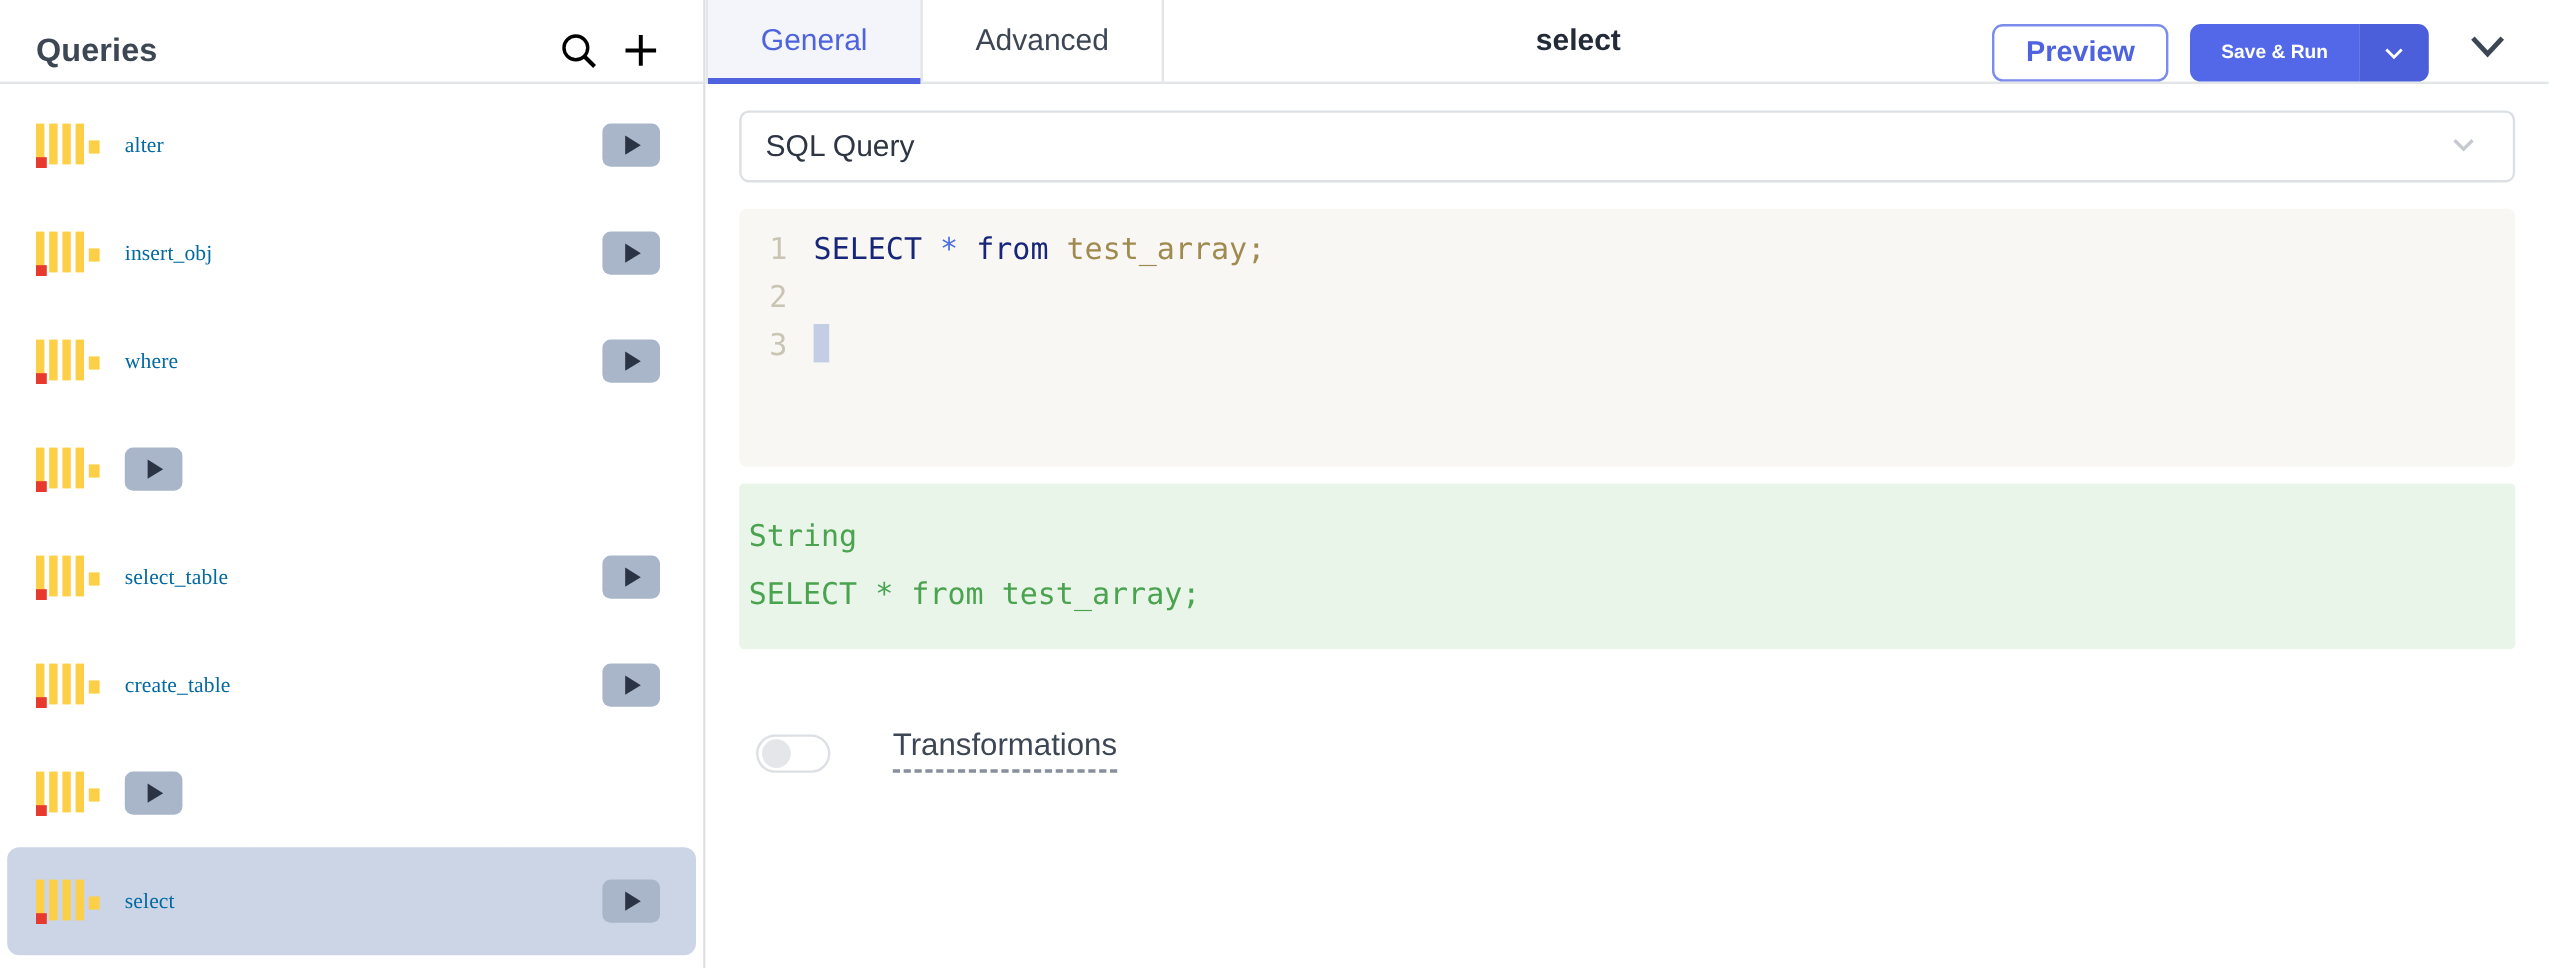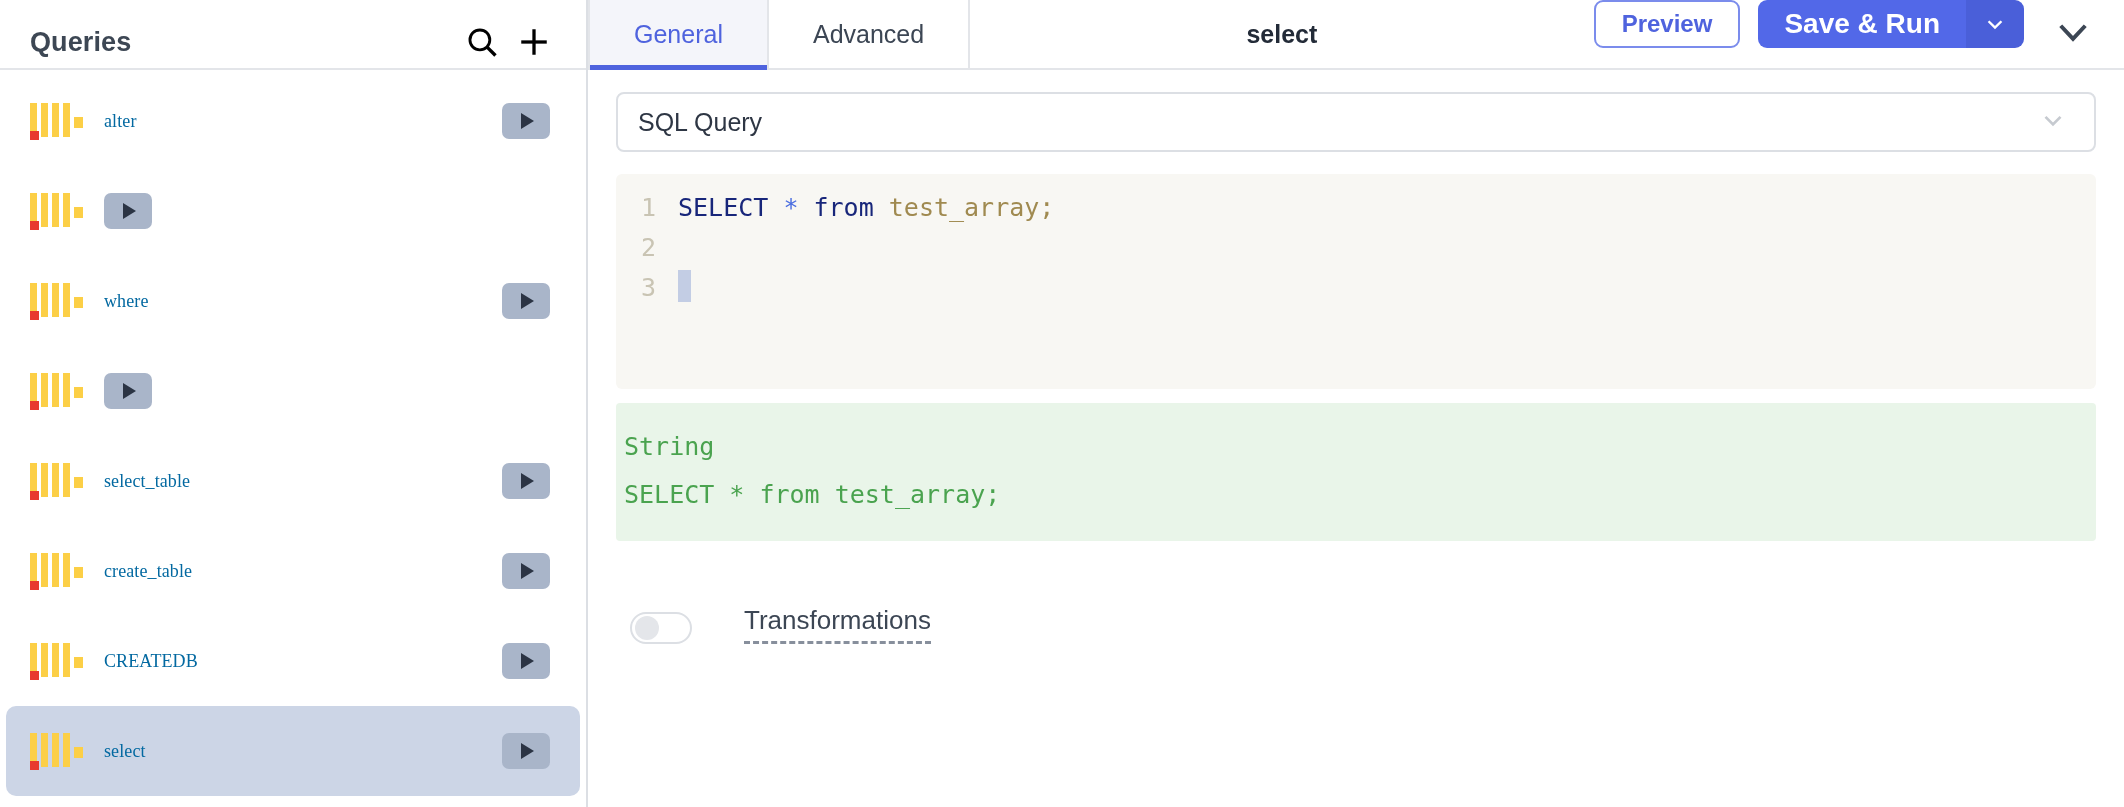--- a/index.html
+++ b/index.html
@@ -117,38 +117,38 @@
     content: ""; position: absolute;
     left: 0; right: 0; bottom: -2px; height: 5px;
     background: #4f63de;
   }
   .header-title {
     flex: 1;
     display: flex; align-items: center; justify-content: center;
     font-size: 25px; font-weight: 700; color: #232b38;
   }
   .header-actions {
-    display: flex; align-items: flex-start; gap: 18px;
+    display: flex; align-items: flex-end; gap: 18px;
     padding-right: 20px;
   }
   .btn-preview {
     height: 48px; padding: 0 26px;
     border: 2px solid #7b8cec; border-radius: 9px;
     background: #ffffff; color: #4f63de;
     font-size: 24px; font-weight: 700;
     font-family: "Liberation Sans", sans-serif;
     cursor: pointer;
     display: flex; align-items: center;
   }
   .btn-split { display: flex; align-items: stretch; height: 48px; }
   .btn-save {
     padding: 16px 26px;
     background: #5268e8; color: #ffffff;
     border: none; border-radius: 9px 0 0 9px;
-    font-size: 28px; font-weight: 700;
+    font-size: 16px; font-weight: 700;
     font-family: "Liberation Sans", sans-serif;
     cursor: pointer;
     display: flex; align-items: center;
   }
   .btn-save-caret {
     width: 58px;
     background: #4a5fd9;
     border: none; border-radius: 0 9px 9px 0;
     cursor: pointer;
     display: flex; align-items: center; justify-content: center;
@@ -269,20 +269,21 @@
         </div>
         <div class="query-item">
           <span class="q-icon">
             <i class="b1"></i>
             <i class="b2"></i>
             <i class="b3"></i>
             <i class="b4"></i>
             <i class="sq"></i>
             <i class="red"></i>
           </span>
+          <span class="q-label">insert_obj</span>
           <button class="run-btn">
             <span class="tri"></span>
           </button>
         </div>
         <div class="query-item">
           <span class="q-icon">
             <i class="b1"></i>
             <i class="b2"></i>
             <i class="b3"></i>
             <i class="b4"></i>
@@ -337,21 +338,20 @@
         </div>
         <div class="query-item">
           <span class="q-icon">
             <i class="b1"></i>
             <i class="b2"></i>
             <i class="b3"></i>
             <i class="b4"></i>
             <i class="sq"></i>
             <i class="red"></i>
           </span>
-          <span class="q-label">CREATEDB</span>
           <button class="run-btn">
             <span class="tri"></span>
           </button>
         </div>
         <div class="query-item selected">
           <span class="q-icon">
             <i class="b1"></i>
             <i class="b2"></i>
             <i class="b3"></i>
             <i class="b4"></i>

